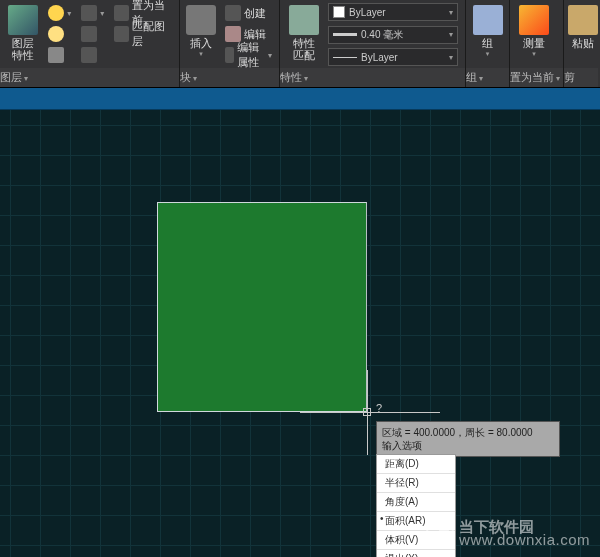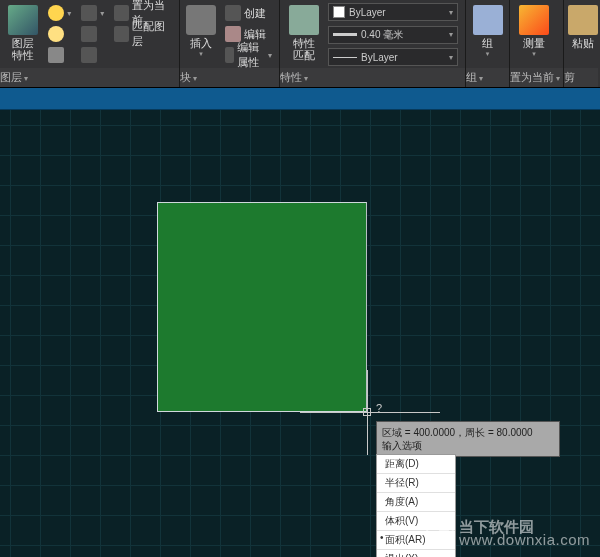--- a/index.html
+++ b/index.html
@@ -304,22 +304,22 @@
 
   <div class="tooltip">
     <div>区域 = 400.0000，周长 = 80.0000</div>
     <div>输入选项</div>
   </div>
 
   <div class="menu">
     <div class="menu-item">距离(D)</div>
     <div class="menu-item">半径(R)</div>
     <div class="menu-item">角度(A)</div>
+    <div class="menu-item sel">面积(AR)</div>
     <div class="menu-item">体积(V)</div>
-    <div class="menu-item sel">面积(AR)</div>
     <div class="menu-item">退出(X)</div>
   </div>
 
   <div class="watermark">
     <div class="wm-logo"></div>
     <div class="wm-text">
       <div class="wm-main">当下软件园</div>
       <div class="wm-url">www.downxia.com</div>
     </div>
   </div>

